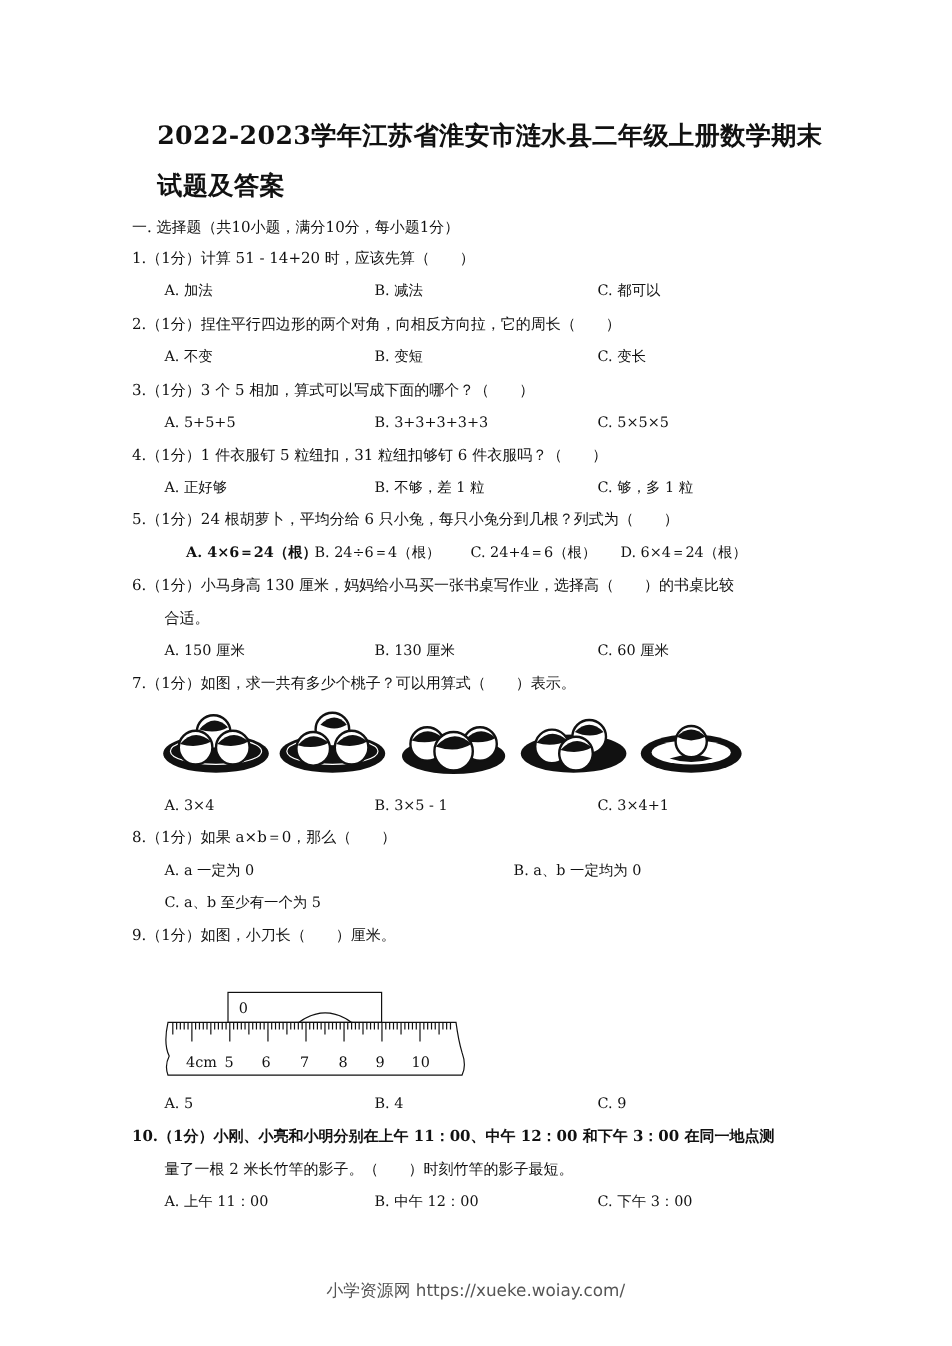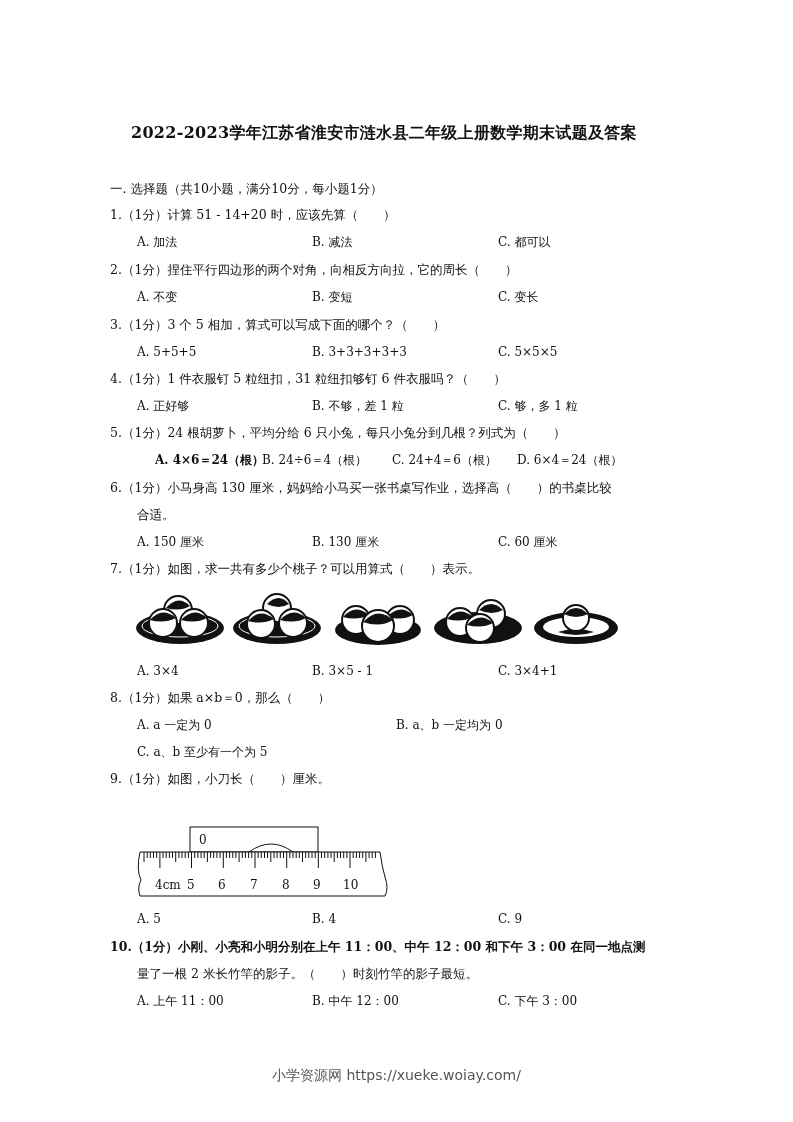--- a/index.html
+++ b/index.html
@@ -1,19 +1,19 @@
 <!DOCTYPE html>
 <html><head>
 <meta charset="utf-8">
 <style>
   html, body { margin: 0; padding: 0; background: #ffffff; }
   body { width: 793px; height: 1122px; position: relative; overflow: hidden;
          font-family: "DejaVu Serif", "Liberation Serif", serif; color: #111; }
   .title { position: absolute; left: 131px; top: 92px; width: 560px;
-           font-family: "DejaVu Serif", serif; font-weight: bold; font-size: 16px; line-height: 42px; letter-spacing: 0.3px; margin-top: 20px; }
+           font-family: "DejaVu Serif", serif; font-weight: bold; font-size: 21px; line-height: 42px; letter-spacing: 0.3px; }
   .line { position: absolute; font-size: 12.5px; line-height: 16px; white-space: nowrap; }
   .q { left: 110px; }
   .opt { position: absolute; font-size: 12px; line-height: 16px; white-space: nowrap; }
   .plates { position: absolute; left: 130px; top: 590px; width: 500px; height: 60px; }
   .ruler-wrap { position: absolute; left: 135px; top: 822px; width: 260px; height: 80px; }
   .footer { position: absolute; left: 0; width: 793px; top: 1067px; text-align: center;
             font-family: "DejaVu Sans", sans-serif; font-size: 14px; color: #555; }
 </style>
 </head>
 <body>
@@ -108,21 +108,21 @@
       <path d="M38 24 Q50 12 62 24 Q50 30 38 24Z" fill="#111"></path>
     </g>
   </svg>
 </div>
 <div class="opt" style="left:137px;top:663px;">A. 3×4</div>
 <div class="opt" style="left:312px;top:663px;">B. 3×5 - 1</div>
 <div class="opt" style="left:498px;top:663px;">C. 3×4+1</div>
 
 <div class="line q" style="top:690px;">8.（1分）如果 a×b＝0，那么（　　）</div>
 <div class="opt" style="left:137px;top:717px;">A. a 一定为 0</div>
-<div class="opt" style="left:396px;top:717px;">B. a、b 一定均为 0</div>
+<div class="opt" style="left:428px;top:717px;">B. a、b 一定均为 0</div>
 <div class="opt" style="left:137px;top:744px;">C. a、b 至少有一个为 5</div>
 
 <div class="line q" style="top:771px;">9.（1分）如图，小刀长（　　）厘米。</div>
 <div class="ruler-wrap">
   <svg width="260" height="80" viewBox="0 0 260 80" xmlns="http://www.w3.org/2000/svg" font-family="DejaVu Serif, serif" font-size="12" fill="#111">
 
     <rect x="55" y="5" width="128" height="25" fill="#fff" stroke="#111" stroke-width="1"></rect>
     <text x="64" y="22">0</text>
     <path d="M114 30 Q136 14 158 30" fill="none" stroke="#111" stroke-width="1"></path>
 

